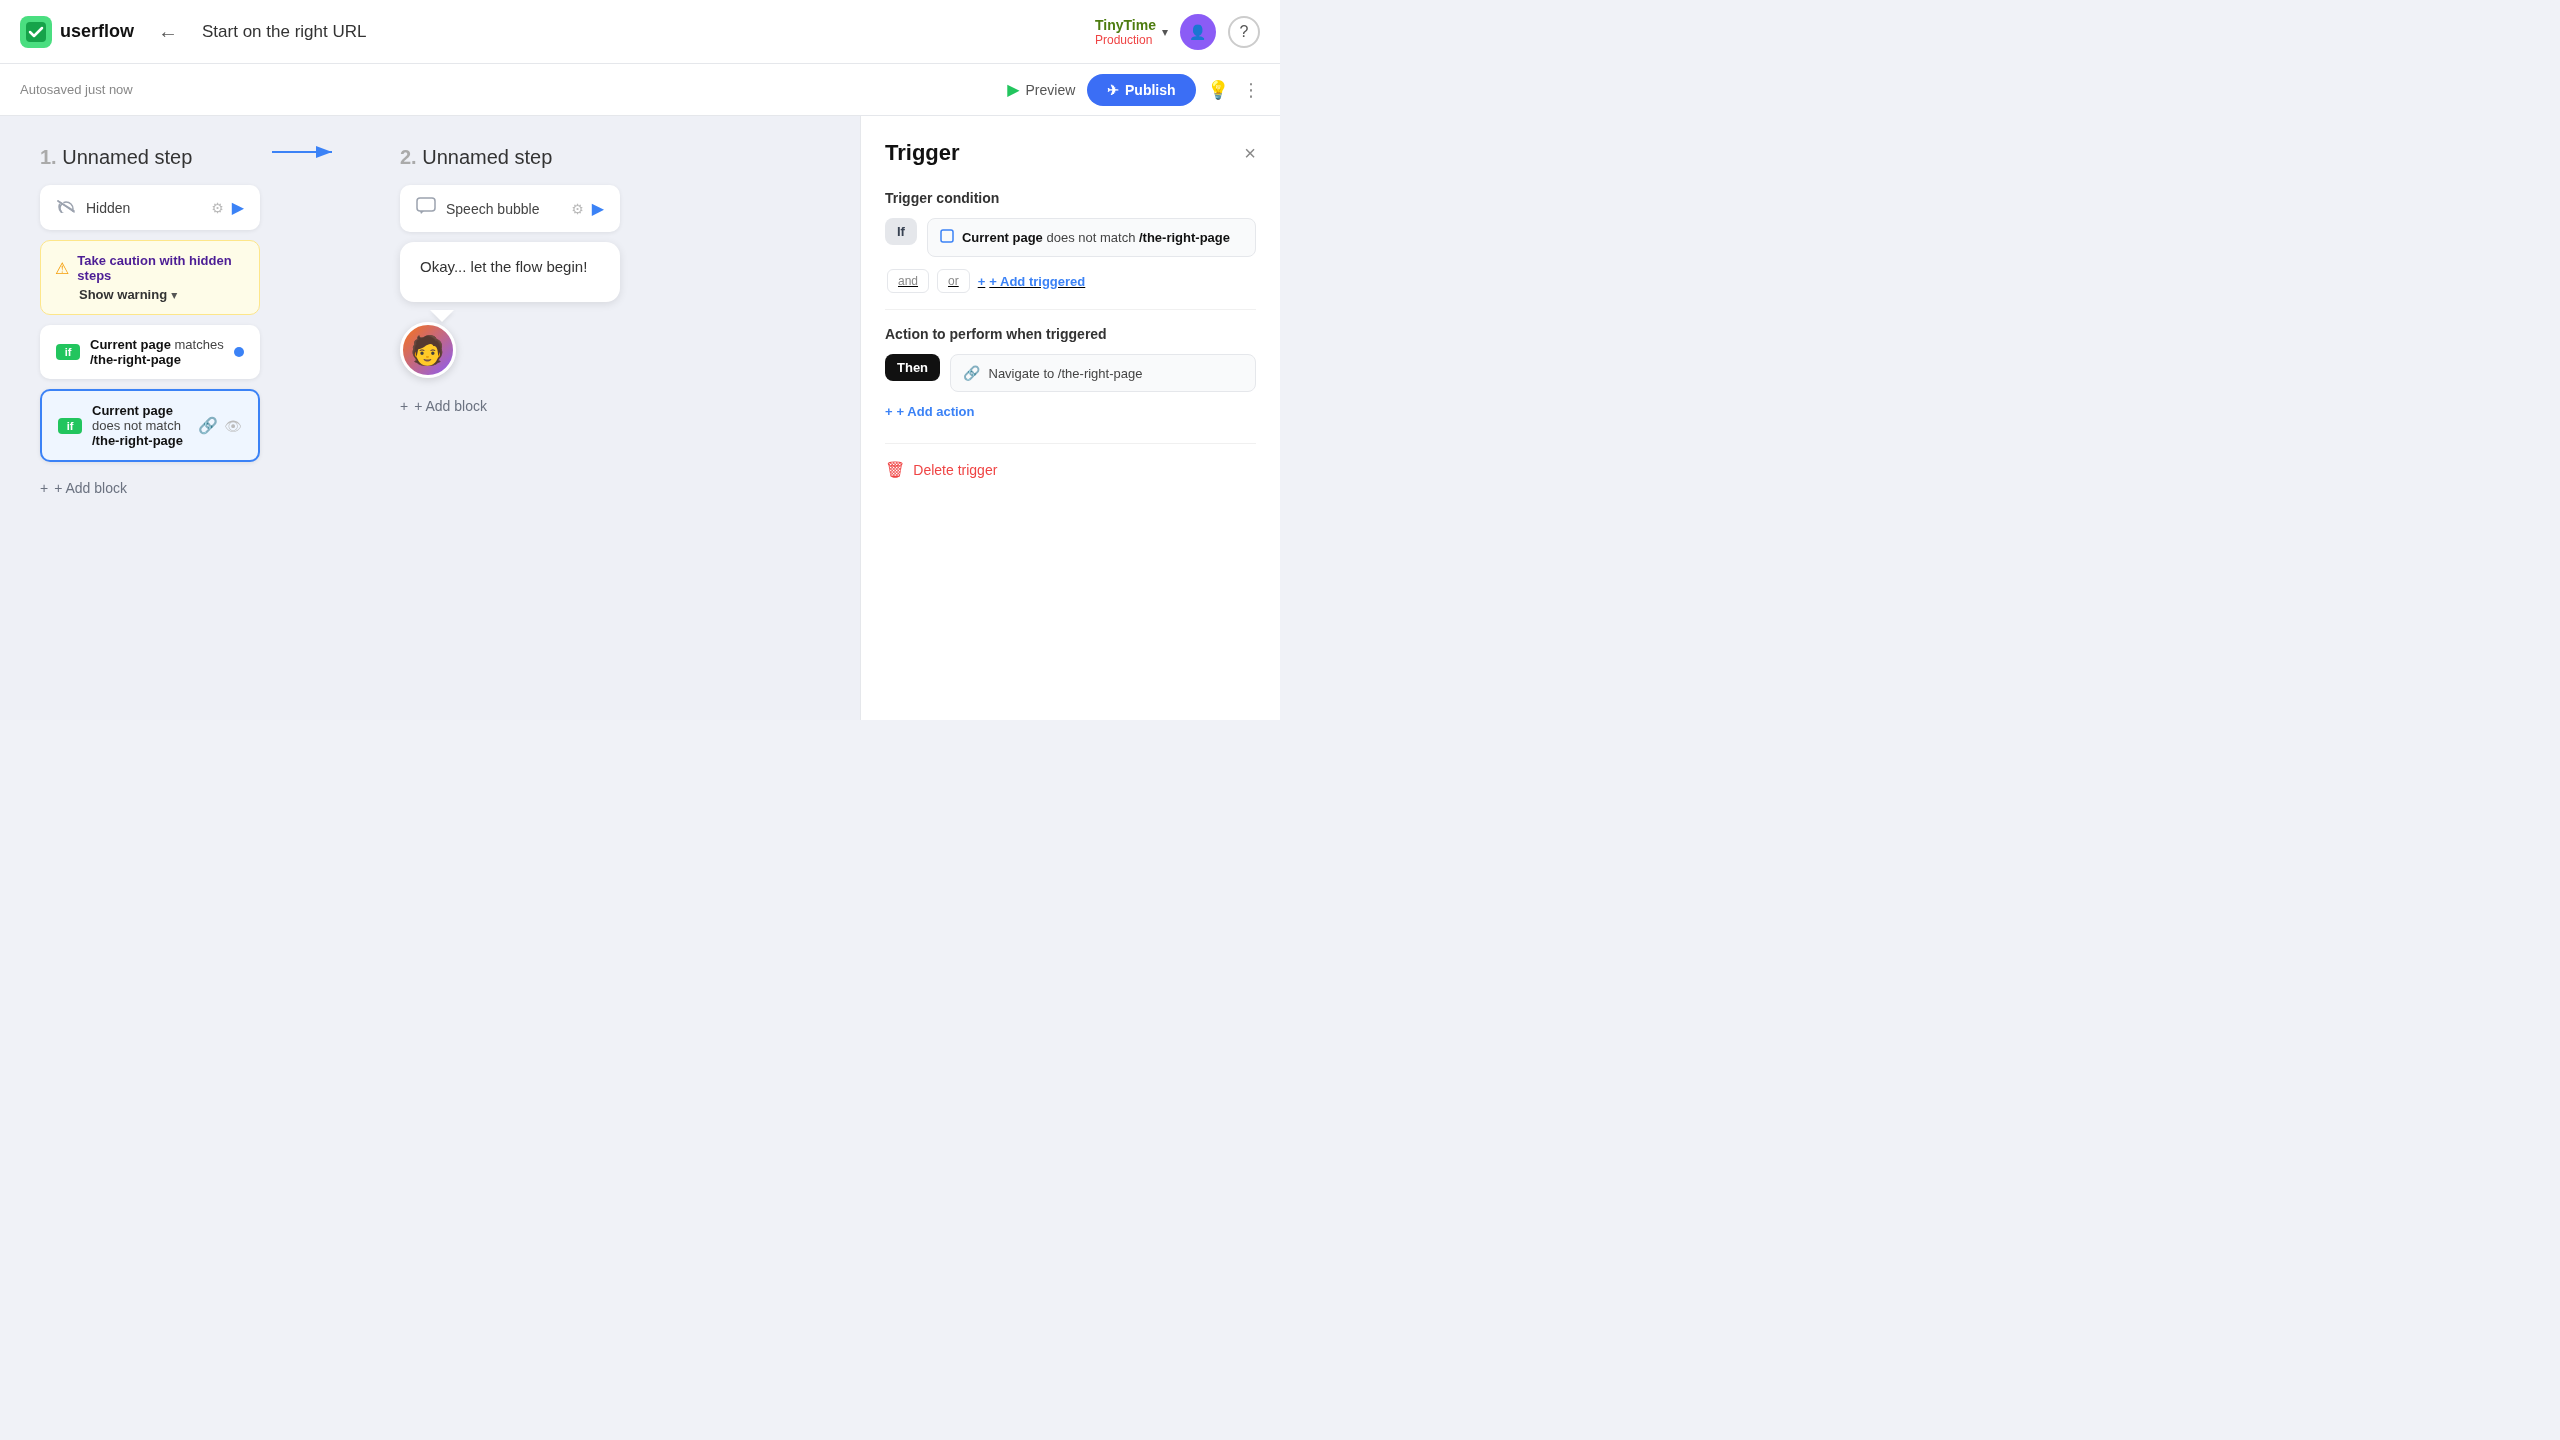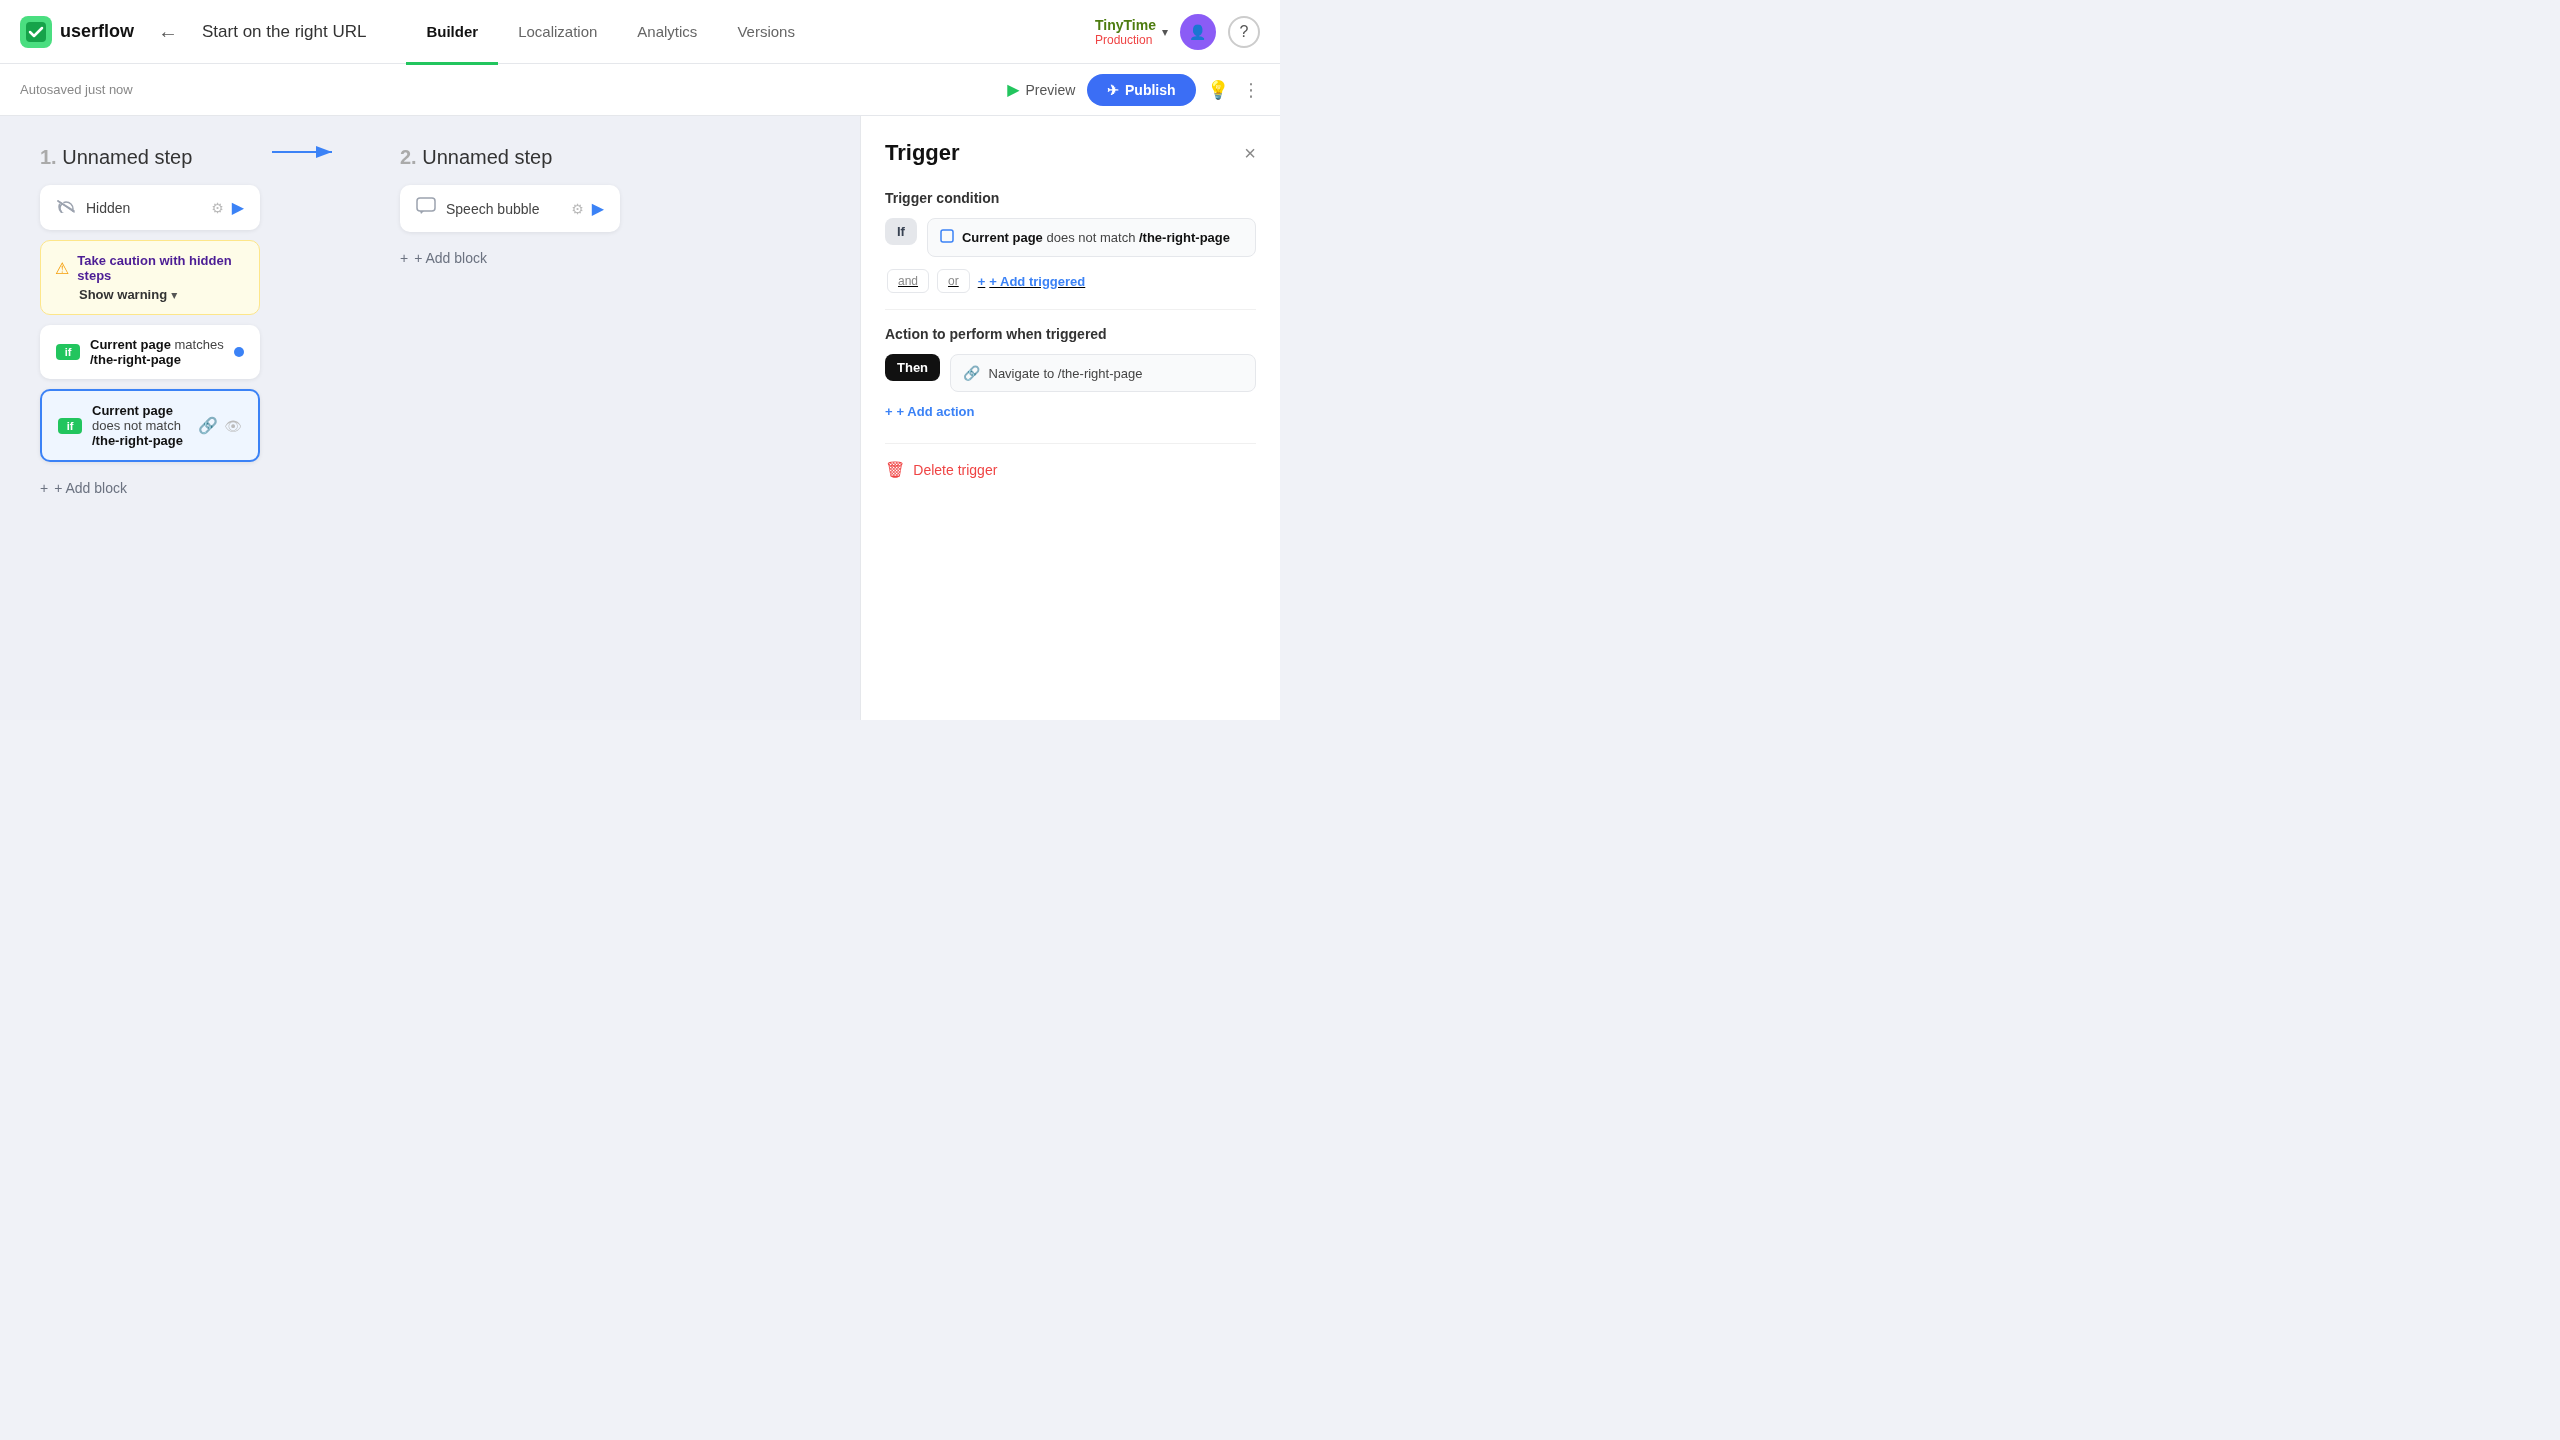--- a/index.html
+++ b/index.html
@@ -216,26 +216,20 @@
       <svg width="20" height="20" viewBox="0 0 20 20" fill="none">
         <rect width="20" height="20" rx="4" fill="#16a34a"></rect>
         <path d="M4 10 L8 14 L16 6" stroke="white" stroke-width="2.5" stroke-linecap="round" stroke-linejoin="round"></path>
       </svg>
     </div>
     <span class="logo-text">userflow</span>
   </div>
   <button class="back-btn">←</button>
   <span class="flow-title">Start on the right URL</span>
 
-  <nav class="nav-tabs">
-    <div class="nav-tab active">Builder</div>
-    <div class="nav-tab">Localization</div>
-    <div class="nav-tab">Analytics</div>
-    <div class="nav-tab">Versions</div>
-  </nav>
 
   <div class="nav-right">
     <div class="user-info">
       <div>
         <div class="user-name">TinyTime</div>
         <div class="user-role">Production</div>
       </div>
       <span class="chevron-down">▾</span>
     </div>
     <div class="avatar">
@@ -338,20 +332,31 @@
             <svg width="20" height="18" viewBox="0 0 20 18" fill="none">
               <rect x="1" y="1" width="18" height="13" rx="3" stroke="#9ca3af" stroke-width="1.5"></rect>
               <path d="M5 17 L8 14 H4 L5 17Z" fill="#9ca3af"></path>
             </svg>
           </span>
           <span class="block-label">Speech bubble</span>
           <span class="block-gear">⚙</span>
           <span class="block-play">▶</span>
         </div>
 
+        <div class="speech-bubble-container">
+          <div class="speech-bubble-box">
+            <span>Okay... let the flow begin!</span>
+          </div>
+          <div class="speech-bubble-tail"></div>
+          <div class="avatar-row">
+            <div class="character-avatar">
+              🧑
+            </div>
+          </div>
+        </div>
 
         <button class="add-block-btn">
           <span>+</span>
           <span>+ Add block</span>
         </button>
       </div>
     </div>
   </div>
 
   <div class="trigger-panel">

